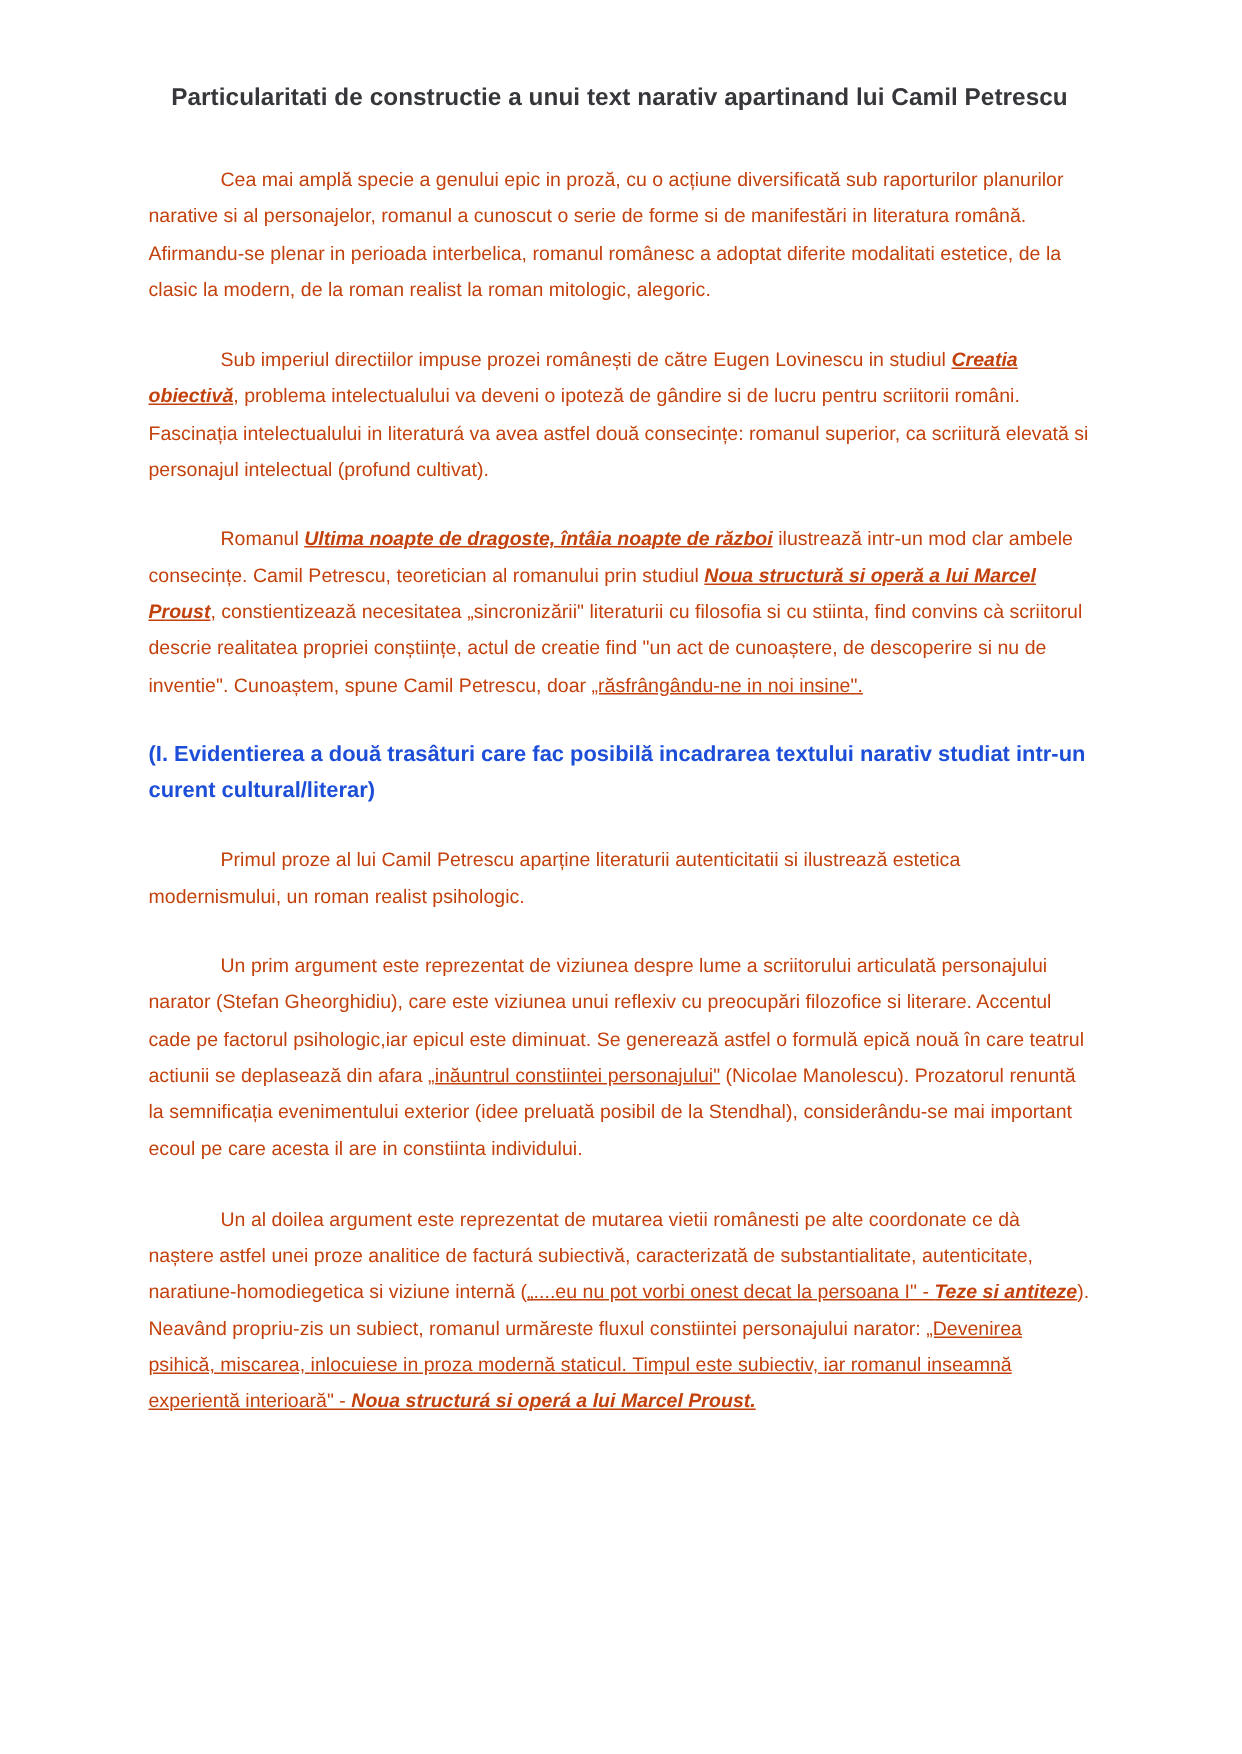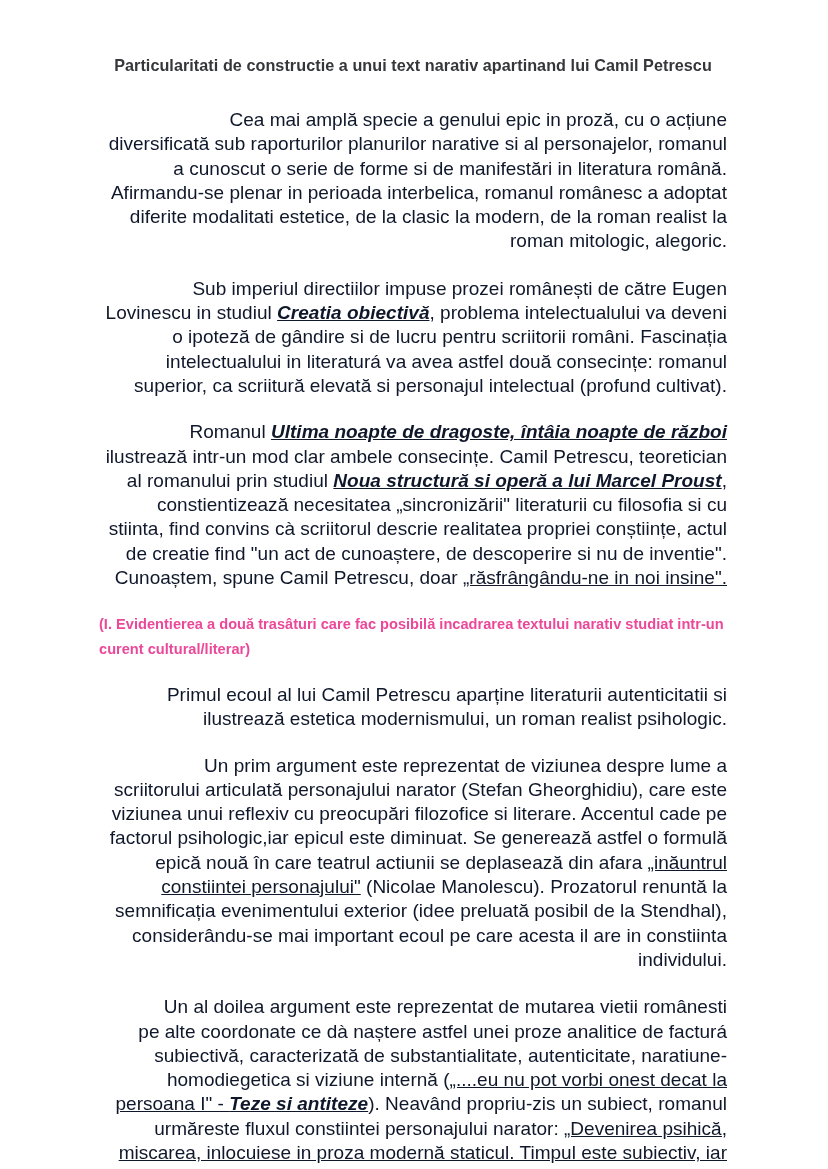--- a/index.html
+++ b/index.html
@@ -36,34 +36,34 @@
     font-weight: bold;
     text-align: center;
     color: #36373a;
     line-height: 25px;
     margin: 0;
     padding-top: 53px;
     letter-spacing: 0.05px;
   }
 
   .para {
-    font-size: 19px;
+    font-size: 13px;
     line-height: 24.3px;
-    text-align: right;
-    color: #0f172a;
+    text-align: left;
+    color: #c2410c;
     margin: 0;
     text-indent: 48px;
     letter-spacing: 0.02px;
   }
 
   .section-heading {
     font-size: 14.6px;
     line-height: 24.3px;
     font-weight: bold;
-    color: #ec4899;
+    color: #1d4ed8;
     margin: 0;
     text-indent: 0;
     letter-spacing: 0.01px;
   }
 
   .sp-1 { height: 30px; }
   .sp-2 { height: 23px; }
   .sp-3 { height: 22px; }
   .sp-4 { height: 22px; }
   .sp-5 { height: 22px; }
@@ -100,21 +100,21 @@
 
     <div class="sp-4"></div>
 
     <p class="section-heading">
       <span>(I. Evidentierea a două trasâturi care fac posibilă incadrarea textului narativ studiat intr-un curent cultural/literar)</span>
     </p>
 
     <div class="sp-5"></div>
 
     <p class="para">
-      <span>Primul ecoul al lui Camil Petrescu aparține literaturii autenticitatii si ilustrează estetica modernismului, un roman realist psihologic.</span>
+      <span>Primul proze al lui Camil Petrescu aparține literaturii autenticitatii si ilustrează estetica modernismului, un roman realist psihologic.</span>
     </p>
 
     <div class="sp-6"></div>
 
     <p class="para">
       <span>Un prim argument este reprezentat de viziunea despre lume a scriitorului articulată personajului narator (Stefan Gheorghidiu), care este viziunea unui reflexiv cu preocupări filozofice si literare. Accentul cade pe factorul psihologic,iar epicul este diminuat. Se generează astfel o formulă epică nouă în care teatrul actiunii se deplasează din afara </span><span class="un">„inăuntrul constiintei personajului"</span><span> (Nicolae Manolescu). Prozatorul renuntă la semnificația evenimentului exterior (idee preluată posibil de la Stendhal), considerându-se mai important ecoul pe care acesta il are in constiinta individului.</span>
     </p>
 
     <div class="sp-7"></div>
 

